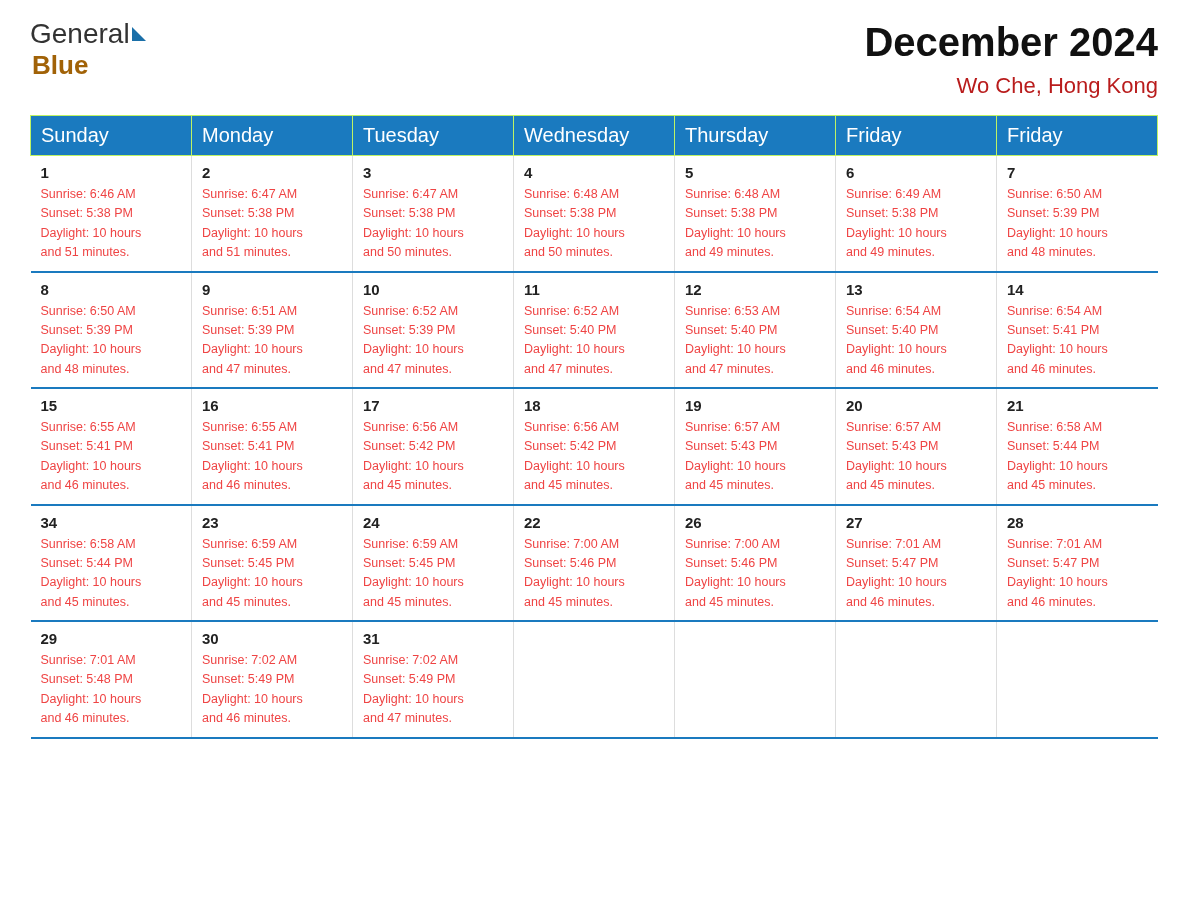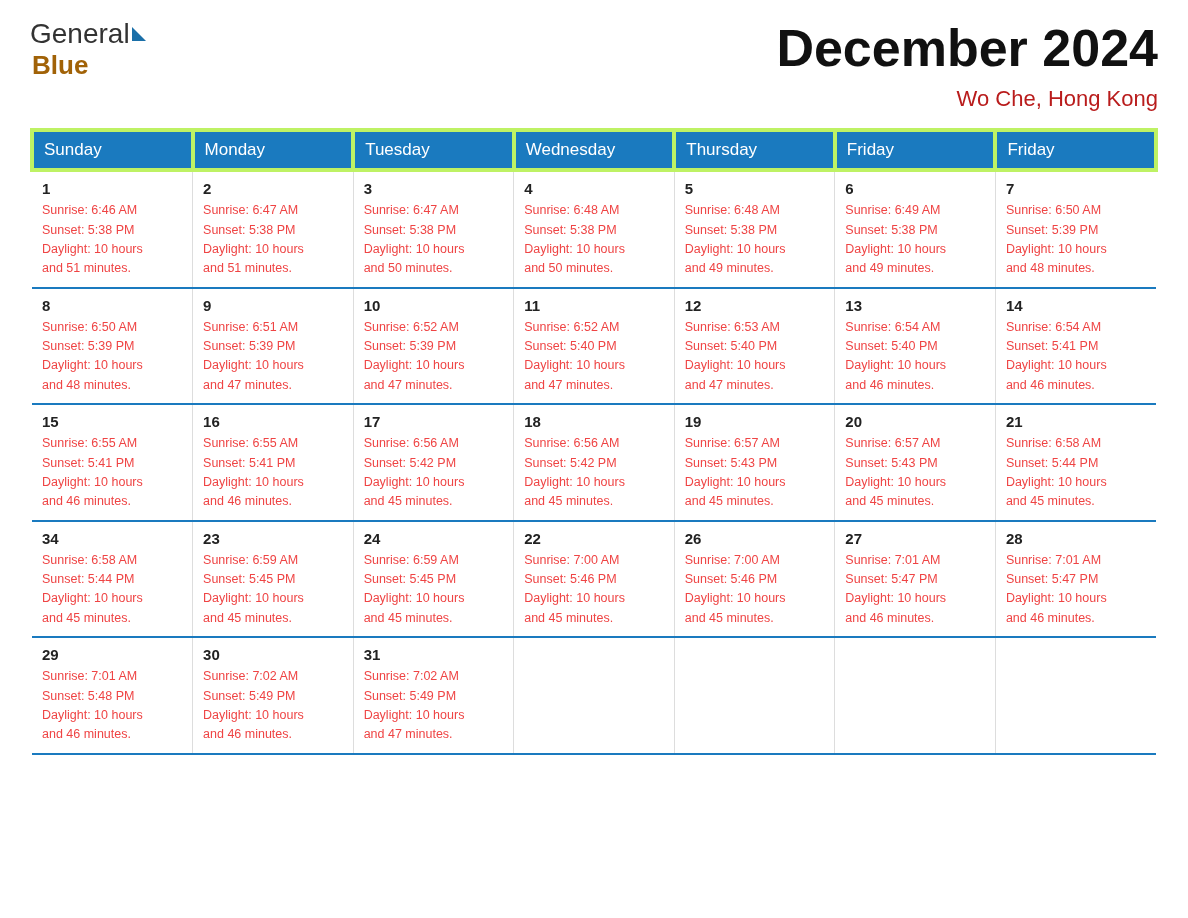--- a/index.html
+++ b/index.html
@@ -40,45 +40,45 @@
       margin: 0 2px;
       vertical-align: middle;
     }
     .logo-blue {
       color: #1a6fa8;
     }
     .title-area {
       text-align: right;
     }
     .month-title {
-      font-size: 52px;
+      font-size: 40px;
       font-weight: bold;
       color: #111;
       line-height: 1.1;
     }
     .location {
       font-size: 22px;
       color: #b91c1c;
       margin-top: 9px;
     }
     table {
       width: 100%;
       border-collapse: collapse;
       table-layout: fixed;
     }
     thead tr {
       background-color: #1a7abf;
     }
     thead th {
       color: #fff;
-      font-size: 17px;
+      font-size: 20px;
       font-weight: normal;
       padding: 8px 10px;
       text-align: left;
-      border: 4px solid #bef264;
+      border: 1px solid #bef264;
     }
     tbody tr {
       border-bottom: 2px solid #1a7abf;
     }
     tbody td {
       vertical-align: top;
       padding: 8px 10px;
       font-size: 13px;
       color: #222;
       border-right: 1px solid #ddd;

